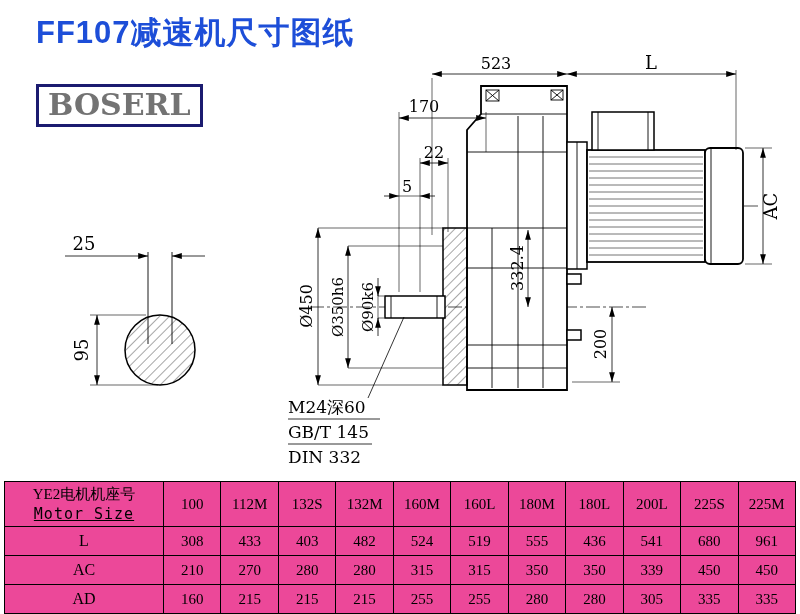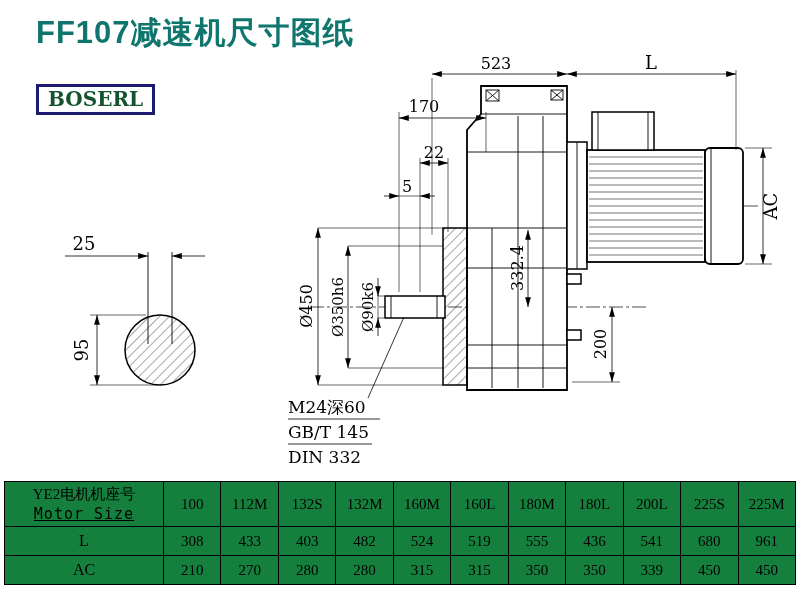--- a/index.html
+++ b/index.html
@@ -1,37 +1,37 @@
 <!DOCTYPE html>
 <html><head>
 <meta charset="utf-8">
 <style>
   html,body{margin:0;padding:0;background:#fff;}
   .page{position:relative;width:800px;height:614px;background:#ffffff;overflow:hidden;
         font-family:"Liberation Serif",serif;color:#000;}
   .title{position:absolute;left:36px;top:12px;font-family:"Liberation Sans",sans-serif;
-         font-weight:bold;font-size:31px;letter-spacing:1px;color:#0f766e;white-space:nowrap;}
-  .logo{position:absolute;left:36px;top:84px;border:3px solid #1b1b70;color:#14532d;
-        font-family:"DejaVu Serif",serif;font-weight:bold;font-size:20px;line-height:1.15;
+         font-weight:bold;font-size:31px;letter-spacing:1px;color:#1d4ed8;white-space:nowrap;}
+  .logo{position:absolute;left:36px;top:84px;border:3px solid #1b1b70;color:#737373;
+        font-family:"DejaVu Serif",serif;font-weight:bold;font-size:30px;line-height:1.15;
         padding:1px 9px;background:#fff;}
   svg.drawing{position:absolute;left:0;top:0;}
   .outline{fill:#fff;stroke:#000;stroke-width:1.8;}
   .solid{fill:#fff;stroke:#000;stroke-width:1.5;}
   .thin{stroke:#000;stroke-width:.9;fill:none;}
   .ext{stroke:#000;stroke-width:.6;fill:none;}
   .dim{stroke:#000;stroke-width:.8;fill:none;}
   .cl{stroke:#000;stroke-width:.7;fill:none;stroke-dasharray:14 3 3 3;}
   .fin{stroke:#000;stroke-width:.55;fill:none;}
   .hatchfill{fill:url(#hatch);stroke:#000;stroke-width:1.5;}
   .dimtext{font-family:"DejaVu Serif",serif;font-size:16px;fill:#000;text-anchor:middle;}
   .big{font-size:18px;}
   .small{font-size:15px;}
   .note{font-family:"DejaVu Serif",serif;font-size:17px;fill:#000;text-anchor:start;}
   table.size{position:absolute;left:4px;top:481px;width:792px;border-collapse:collapse;
-             table-layout:fixed;text-align:center;font-size:15px;background:#15803d;}
+             table-layout:fixed;text-align:center;font-size:15px;background:#ec4899;}
   table.size th,table.size td{border:1px solid #000;padding:0;font-weight:normal;
              vertical-align:middle;overflow:hidden;}
   table.size thead th{height:44px;}
   table.size tbody th,table.size tbody td{height:28px;}
   .hdr-first{width:158px;}
   .hdr-cn{font-size:15px;line-height:1.3;}
   .hdr-en{font-family:"DejaVu Sans Mono",monospace;font-size:15px;letter-spacing:1px;line-height:1.2;text-decoration:underline;}
   .row-label{font-size:16px;}
 </style>
 </head>
@@ -183,16 +183,30 @@
           <td>280</td>
           <td>280</td>
           <td>315</td>
           <td>315</td>
           <td>350</td>
           <td>350</td>
           <td>339</td>
           <td>450</td>
           <td>450</td>
         </tr>
+        <tr>
+          <th class="row-label">AD</th>
+          <td>160</td>
+          <td>215</td>
+          <td>215</td>
+          <td>215</td>
+          <td>255</td>
+          <td>255</td>
+          <td>280</td>
+          <td>280</td>
+          <td>305</td>
+          <td>335</td>
+          <td>335</td>
+        </tr>
       </tbody>
   </table>
 
 </div>
 
 </body></html>

